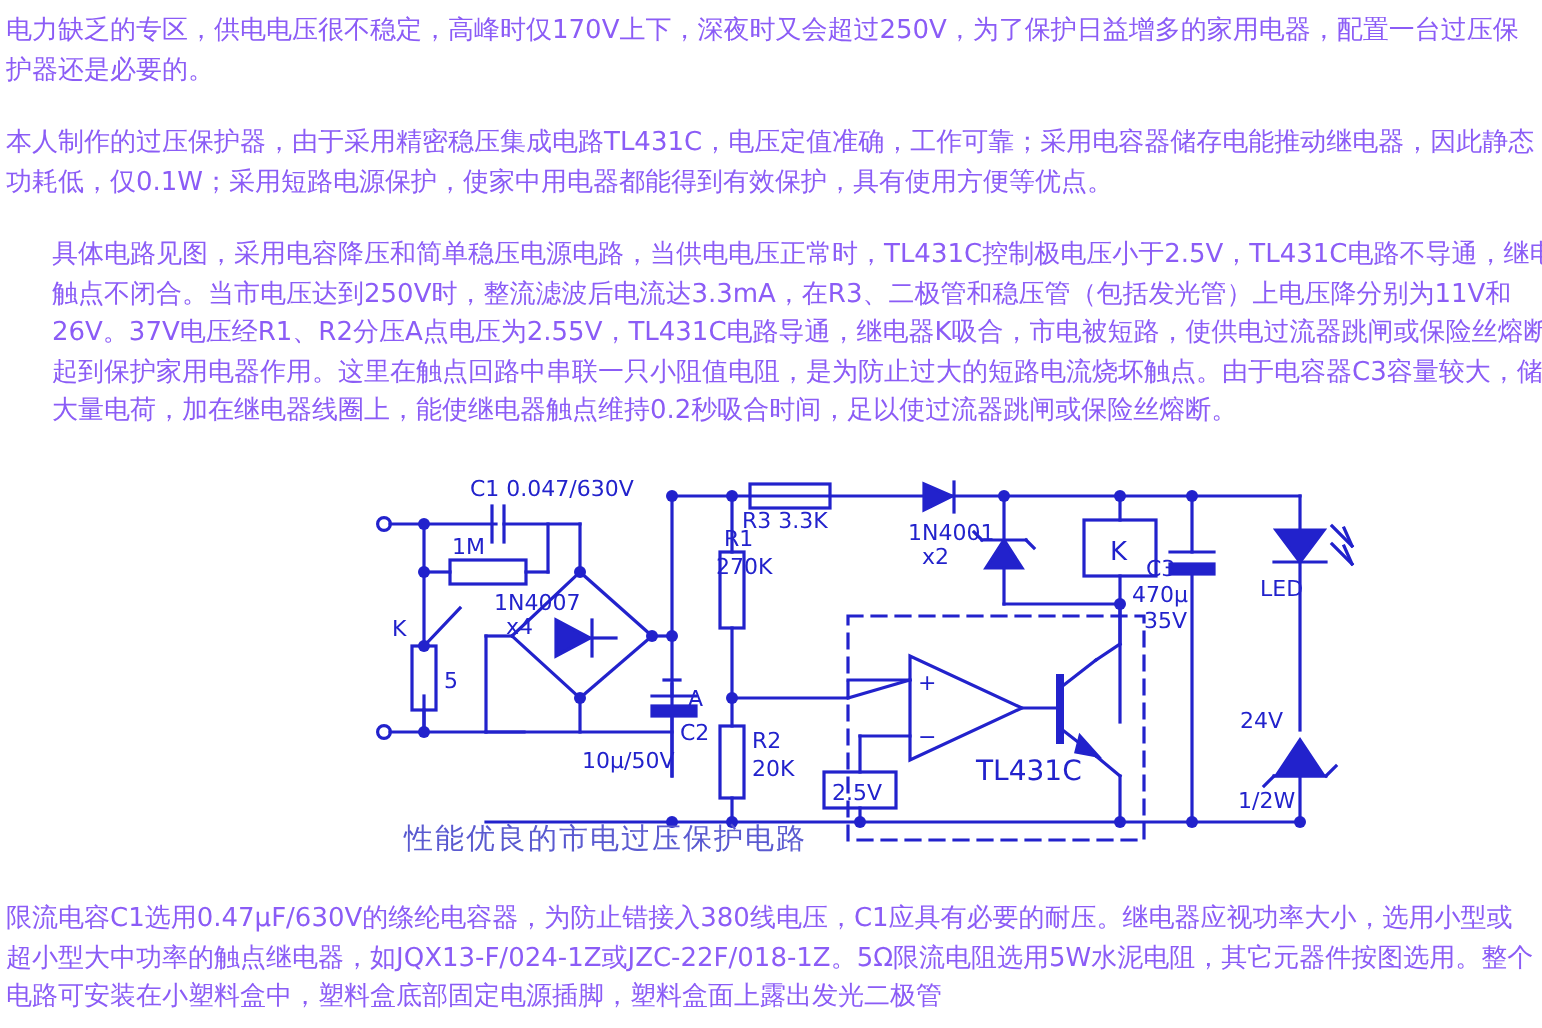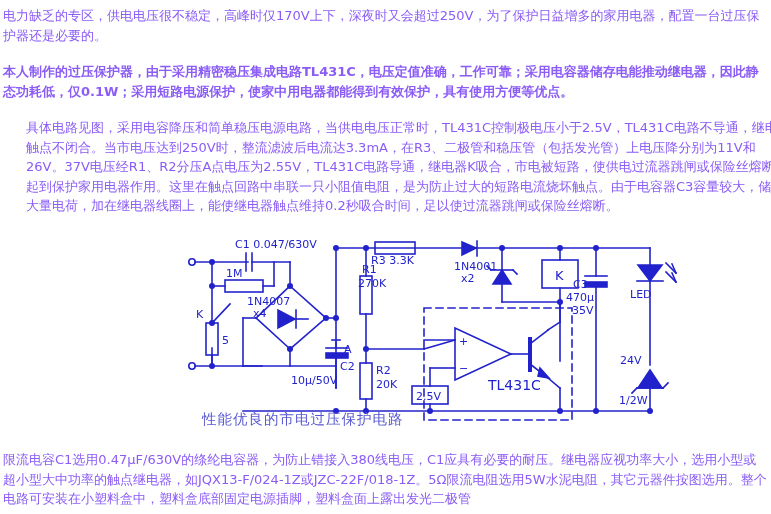--- a/index.html
+++ b/index.html
@@ -28,21 +28,21 @@
     left: 3px;
     width: 765px;
     font-size: 13px;
     line-height: 19.5px;
     letter-spacing: 0px;
     text-align: left;
     color: #8b5cf6;
     font-family: "DejaVu Sans", "Liberation Sans", sans-serif;
   }
   #para-intro   { top: 6px; }
-  #para-author  { top: 62px; font-weight: bold; }
+  #para-author  { top: 62px; }
   #para-detail  { top: 118px; margin-left: 23px; }
   #para-parts   { top: 450px; }
 
   
   .figure {
     position: absolute;
     left: 0px;
     top: 218px;
     width: 631px;
     height: 222px;

